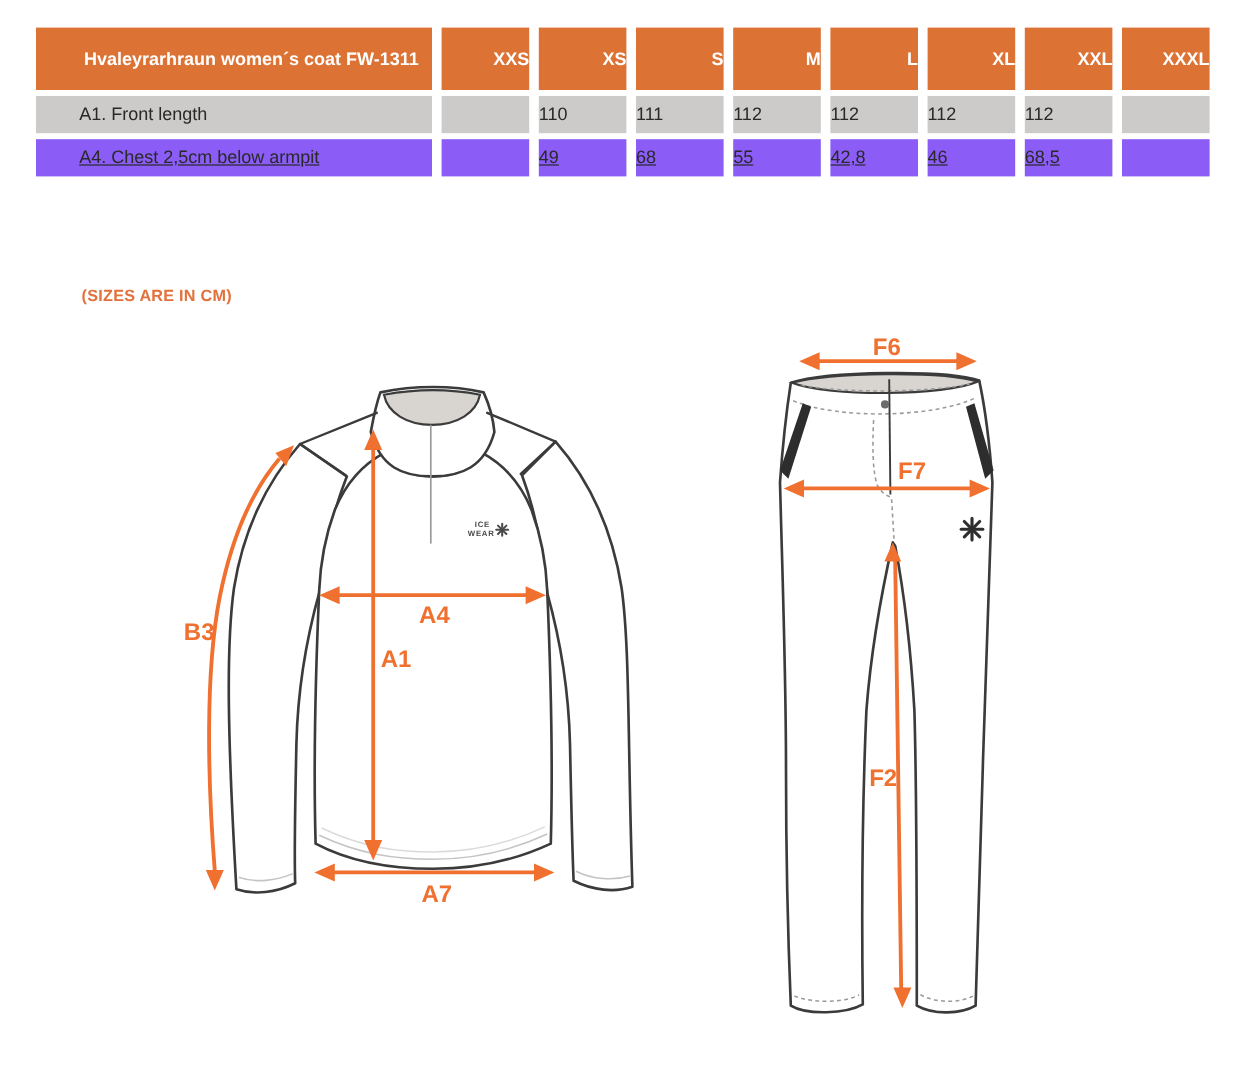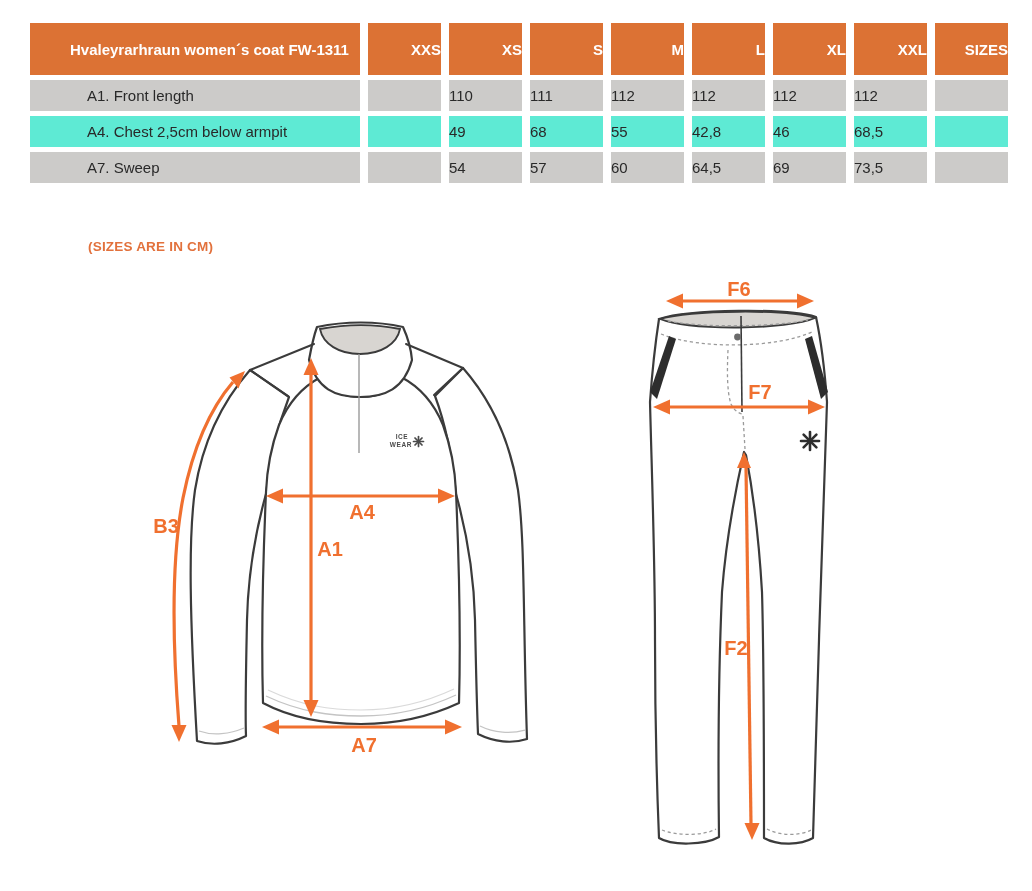--- a/index.html
+++ b/index.html
@@ -37,33 +37,32 @@
     padding-left:40px;
   }
   .size-table tbody th,
   .size-table tbody td{
     height:31px;
     color:#292929;
   }
   .size-table tbody th{
     font-weight:normal;
     text-align:left;
-    padding-left:57px;
+    padding-left:36px;
   }
   .size-table tbody td{text-align:left;}
   .size-table tr.shade-dark  th,.size-table tr.shade-dark  td{background:#CCCBC9;}
-  .size-table tr.shade-light th,.size-table tr.shade-light td{background:#5eead4;}
+  .size-table tr.shade-light th,.size-table tr.shade-light td{background:#8b5cf6;text-decoration:underline;}
   
   .sizes-note{
     position:absolute;left:68px;top:239px;
     color:#E2713C;
     font-size:13.5px;
     font-weight:bold;
     letter-spacing:.2px;
-    margin-left:20px;
   }
   
   svg.diagram{position:absolute;left:0;top:0;width:1032px;height:891px;}
   .outline{fill:#ffffff;stroke:#3b3b3b;stroke-width:2.2;stroke-linejoin:round;stroke-linecap:round;}
   .seam{fill:none;stroke:#3b3b3b;stroke-width:2;stroke-linecap:round;}
   .thinseam{fill:none;stroke:#3b3b3b;stroke-width:1.6;}
   .stitch{fill:none;stroke:#c4c4c4;stroke-width:1.3;}
   .stitch2{fill:none;stroke:#dadada;stroke-width:1.2;}
   .dashed{fill:none;stroke:#9a9a9a;stroke-width:1.3;stroke-dasharray:3.2 2.8;}
   .zipline{fill:none;stroke:#9a9a9a;stroke-width:1.4;}
@@ -104,21 +103,21 @@
     <thead>
       <tr>
         <th class="title-cell">Hvaleyrarhraun women´s coat FW-1311</th>
         <th>XXS</th>
         <th>XS</th>
         <th>S</th>
         <th>M</th>
         <th>L</th>
         <th>XL</th>
         <th>XXL</th>
-        <th>SIZES</th>
+        <th>XXXL</th>
       </tr>
     </thead>
     <tbody>
       <tr class="shade-dark">
         <th>A1. Front length</th>
         <td></td>
         <td>110</td>
         <td>111</td>
         <td>112</td>
         <td>112</td>
@@ -128,31 +127,20 @@
       </tr>
       <tr class="shade-light">
         <th>A4. Chest 2,5cm below armpit</th>
         <td></td>
         <td>49</td>
         <td>68</td>
         <td>55</td>
         <td>42,8</td>
         <td>46</td>
         <td>68,5</td>
-        <td></td>
-      </tr>
-      <tr class="shade-dark">
-        <th>A7. Sweep</th>
-        <td></td>
-        <td>54</td>
-        <td>57</td>
-        <td>60</td>
-        <td>64,5</td>
-        <td>69</td>
-        <td>73,5</td>
         <td></td>
       </tr>
     </tbody>
   </table>
 
   <div class="sizes-note">(SIZES ARE IN CM)</div>
 
   <svg class="diagram" viewBox="0 0 1032 891">
 
     <g>

